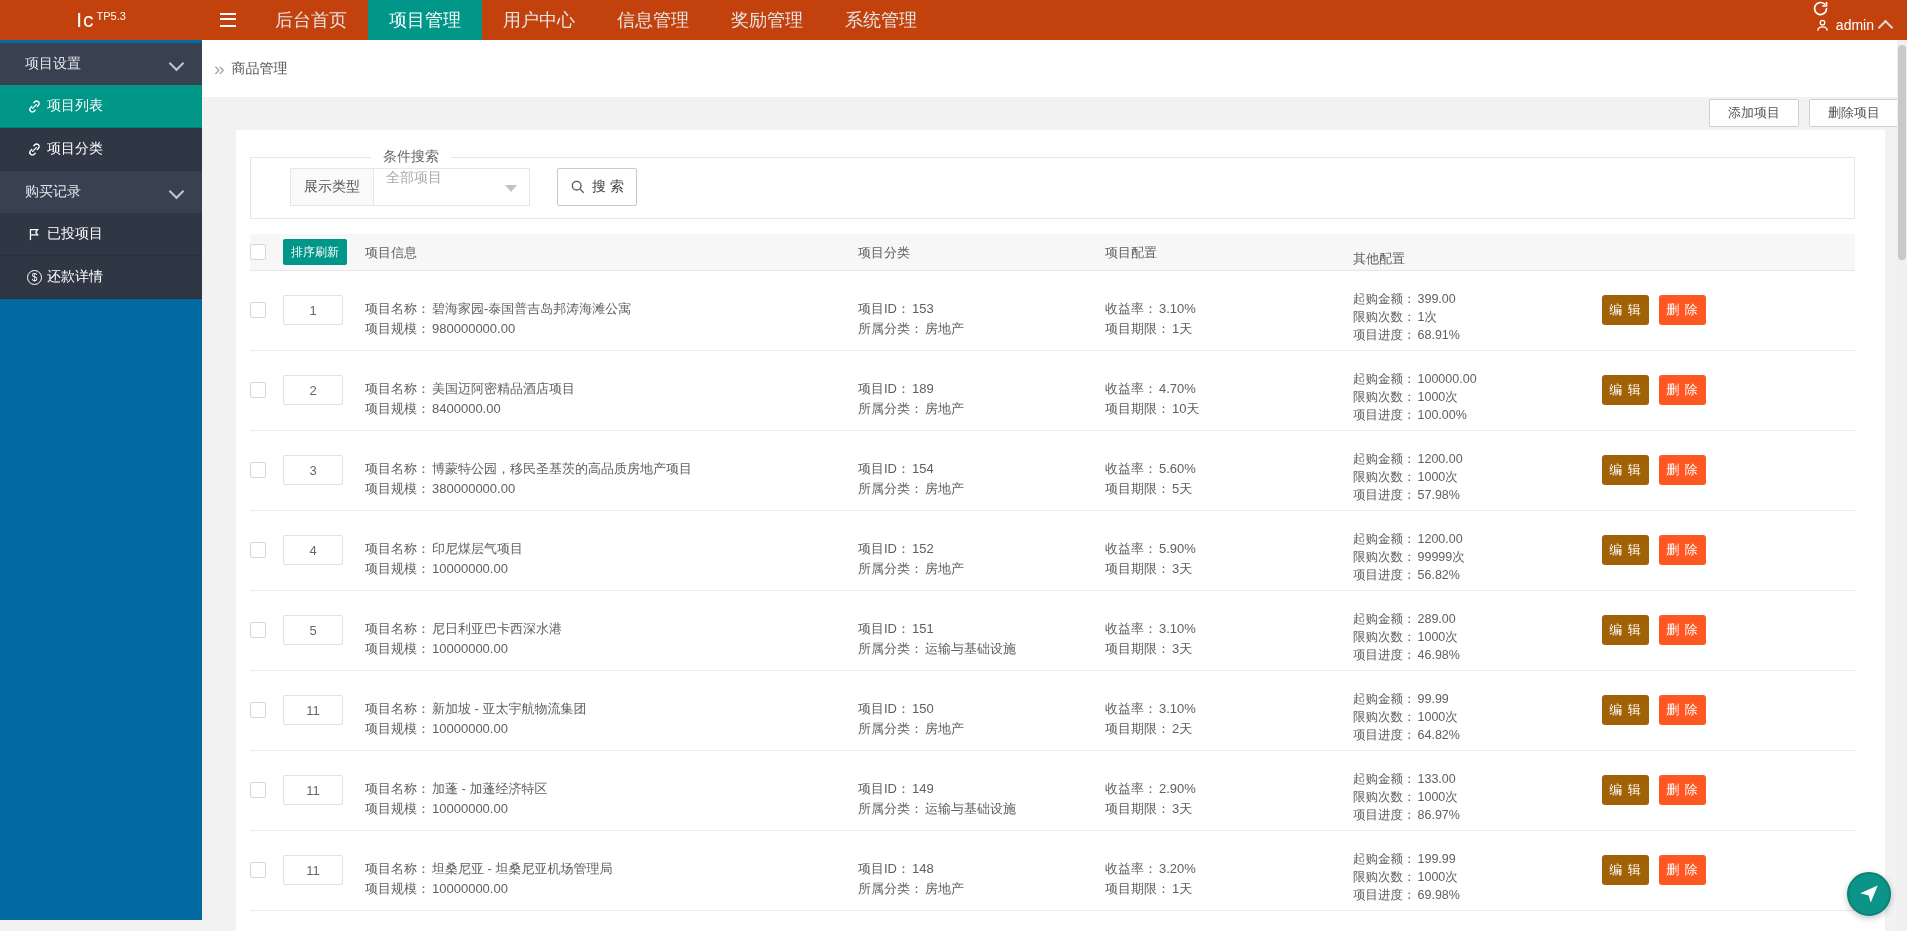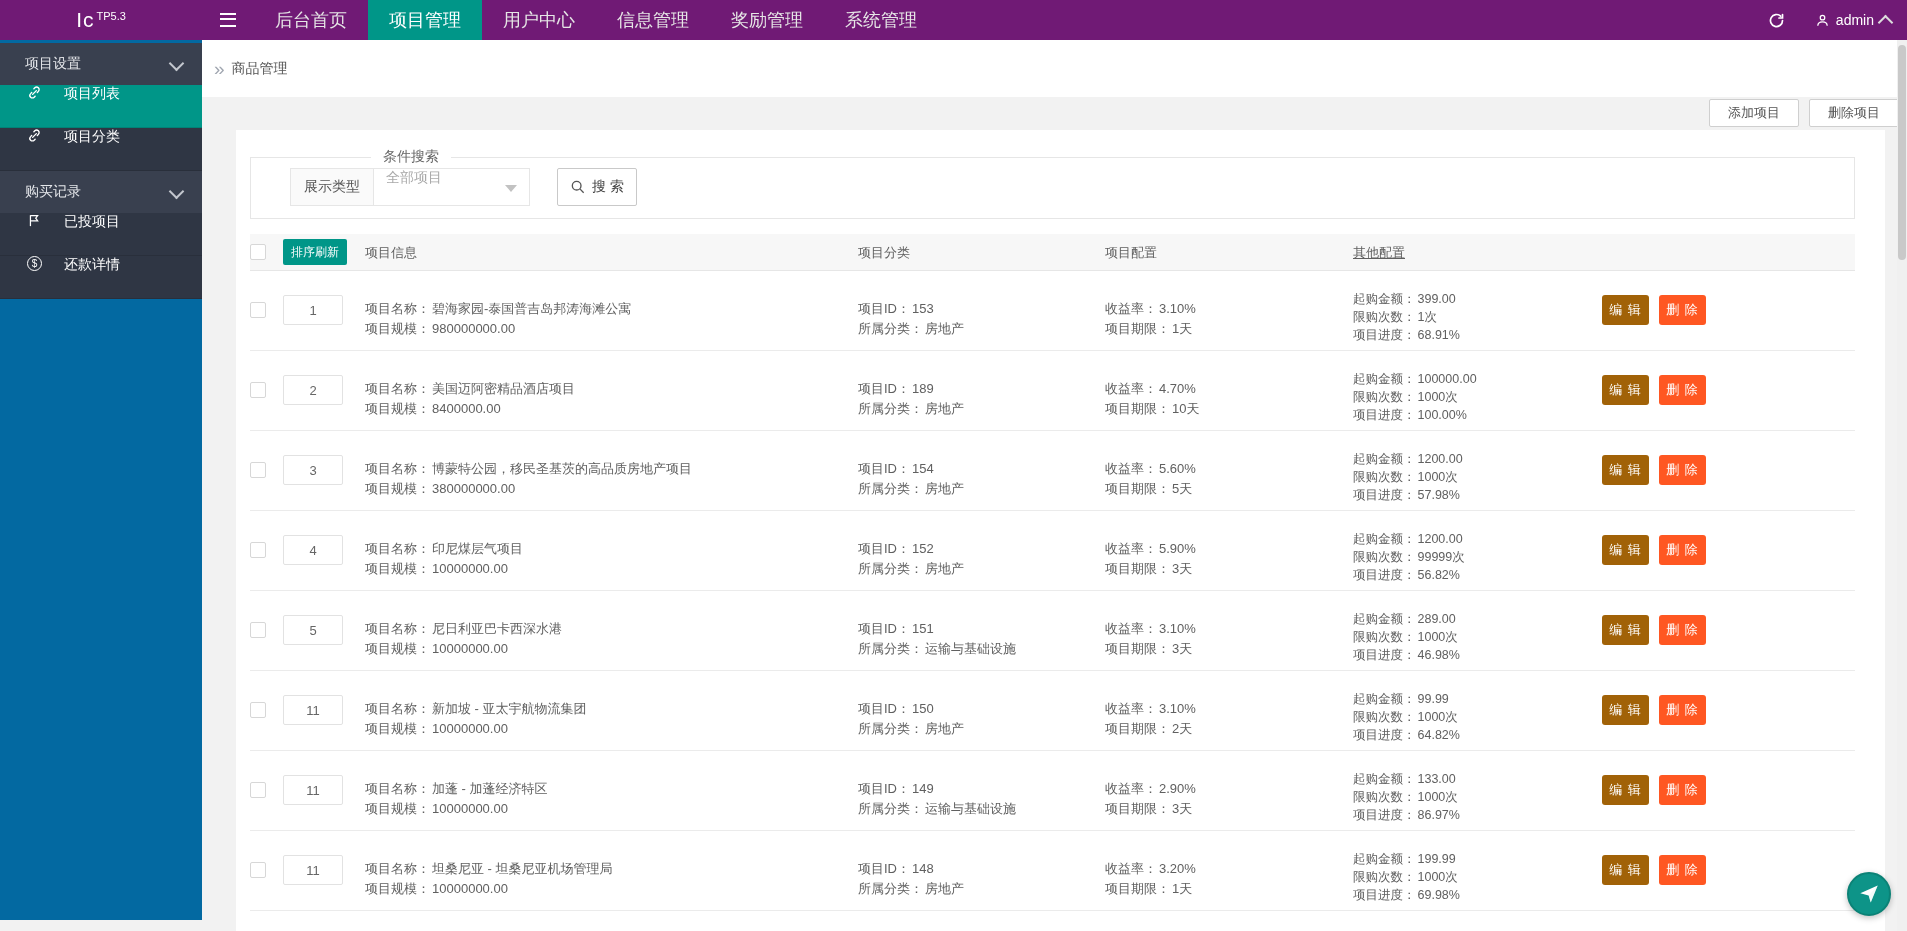--- a/index.html
+++ b/index.html
@@ -1,37 +1,37 @@
 <!DOCTYPE html>
 <html><head>
 <meta charset="utf-8">
 <style>
   html,body{margin:0;padding:0;}
   body{width:1907px;height:931px;overflow:hidden;position:relative;background:#f2f2f2;
        font-family:"Liberation Sans","DejaVu Sans",sans-serif;color:#5f5f5f;}
   
-  .navbar{position:absolute;left:0;top:0;width:1907px;height:40px;background:#701a75;display:flex;align-items:stretch;z-index:30;}
+  .navbar{position:absolute;left:0;top:0;width:1907px;height:40px;background:#c2410c;display:flex;align-items:stretch;z-index:30;}
   .logo{width:202px;display:flex;align-items:center;justify-content:center;color:#fff;}
   .logo b{font-size:21px;font-weight:normal;letter-spacing:1px;}
   .logo sup{font-size:11px;margin-left:2px;position:relative;top:-4px;}
   .hamburger{width:52px;display:flex;align-items:center;justify-content:center;cursor:pointer;}
   .hamburger span{display:block;width:16px;height:10px;border-top:2px solid #fff;border-bottom:2px solid #fff;position:relative;}
   .hamburger span:after{content:"";position:absolute;left:0;top:3px;width:16px;height:2px;background:#fff;}
   .nav-items{display:flex;align-items:stretch;}
   .nav-item{padding:12px 21px;display:flex;align-items:center;color:#e6e6e6;font-size:18px;cursor:pointer;}
   .nav-item.active{background:#009688;color:#fff;}
-  .nav-right{margin-left:auto;display:flex;align-items:stretch;}
+  .nav-right{margin-left:auto;display:flex;align-items:stretch;flex-direction:column;}
   .nav-ico{width:44px;display:flex;align-items:center;justify-content:center;cursor:pointer;}
   .nav-user{display:flex;align-items:center;gap:6px;padding:0 16px;color:#fff;font-size:14px;cursor:pointer;}
   .caret-up{width:9px;height:9px;border-left:2px solid #dcdcdc;border-top:2px solid #dcdcdc;transform:rotate(45deg);margin-top:4px;}
   
   .sidebar{position:absolute;left:0;top:29px;width:202px;height:891px;background:#0369a1;padding-top:14px;box-sizing:border-box;z-index:20;}
   .side-group{height:42px;display:flex;align-items:center;padding:0 16px 0 25px;color:#e4e6ea;font-size:14px;cursor:pointer;background:#39404f;position:relative;}
   .chev-down{width:9px;height:9px;border-left:2px solid #c3c7ce;border-bottom:2px solid #c3c7ce;transform:rotate(-45deg);position:absolute;right:20px;top:15px;}
-  .side-item{height:42px;display:flex;gap:22px;padding-left:27px;color:#fff;font-size:14px;background:#2f3644;cursor:pointer;border-bottom:1px solid rgba(0,0,0,.12);}
+  .side-item{height:42px;display:flex;align-items:center;gap:5px;padding-left:27px;color:#fff;font-size:14px;background:#2f3644;cursor:pointer;border-bottom:1px solid rgba(0,0,0,.12);}
   .side-item.active{background:#009688;}
   .side-item svg{flex:0 0 auto;}
   .dollar-ico{width:15px;height:15px;border:1.5px solid #fff;border-radius:50%;display:flex;align-items:center;justify-content:center;font-size:10px;color:#fff;box-sizing:border-box;}
   
   .crumbbar{position:absolute;left:202px;top:40px;width:1705px;height:57px;background:#fff;}
   .crumb{position:absolute;left:12px;top:0;height:57px;display:flex;align-items:center;gap:7px;font-size:14px;color:#555;}
   .crumb-chev{color:#a0a6b0;font-size:19px;line-height:1;}
   .crumb-actions{position:absolute;right:8px;top:59px;display:flex;gap:10px;}
   .wbtn{height:28px;padding:0 18px;background:#fff;border:1px solid #cfcfcf;border-radius:2px;font-size:13px;color:#555;cursor:pointer;font-family:inherit;}
   
@@ -49,21 +49,21 @@
   .gap1{width:17px;}.gap2{width:27px;}
   .search-btn{height:38px;padding:0 12px;display:flex;align-items:center;gap:6px;background:#fff;border:1px solid #c9c9c9;border-radius:2px;font-size:14px;color:#444;cursor:pointer;font-family:inherit;}
   
   .tbl{position:absolute;left:14px;top:104px;width:1605px;}
   .thead{position:relative;height:36px;background:#f7f7f7;border-bottom:1px solid #e6e6e6;font-size:13px;color:#5f5f5f;}
   .thead .cb{top:10px;}
   .sortbtn{position:absolute;left:33px;top:5px;height:26px;padding:0 8px;background:#009688;color:#fff;border:none;border-radius:2px;font-size:12px;cursor:pointer;font-family:inherit;}
   .th-info{position:absolute;left:115px;top:10px;}
   .th-cat{position:absolute;left:608px;top:10px;}
   .th-cfg{position:absolute;left:855px;top:10px;}
-  .th-other{position:absolute;left:1103px;top:10px;text-decoration:underline;}
+  .th-other{position:absolute;left:1103px;top:16px;}
   .trow{position:relative;height:79px;border-bottom:1px solid #ebebeb;background:#fff;}
   .cb{position:absolute;left:0;width:16px;height:16px;border:1px solid #d7d7d7;border-radius:2px;background:#fff;cursor:pointer;box-sizing:border-box;}
   .trow .cb{top:31px;}
   .sort-input{position:absolute;left:33px;top:24px;width:60px;height:30px;border:1px solid #e2e2e2;border-radius:2px;text-align:center;font-size:13px;color:#666;outline:none;box-sizing:border-box;font-family:inherit;}
   .cell{position:absolute;font-size:13px;color:#606060;line-height:20px;}
   .cell.info{left:115px;top:28px;}
   .cell.cat{left:608px;top:28px;}
   .cell.cfg{left:855px;top:28px;}
   .cell.other{left:1103px;top:19px;font-size:12.5px;line-height:18px;}
   .cell span[data-label]{margin-right:2px;}

